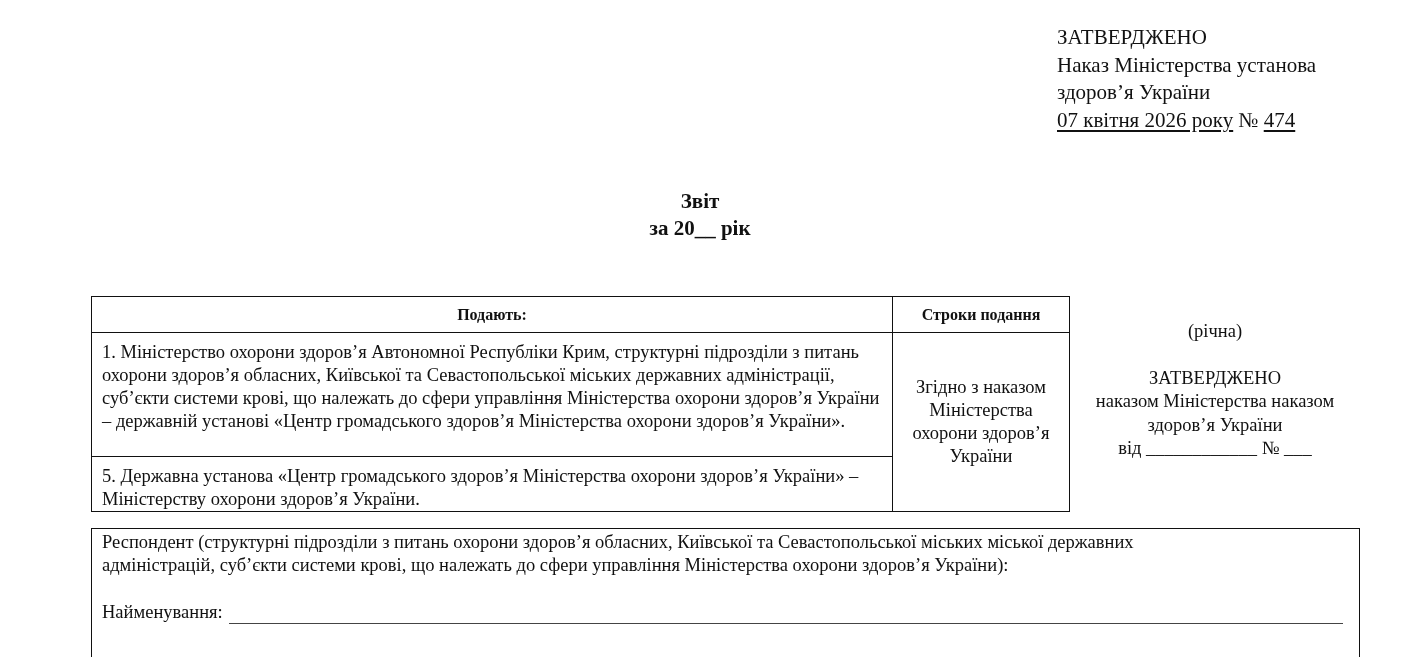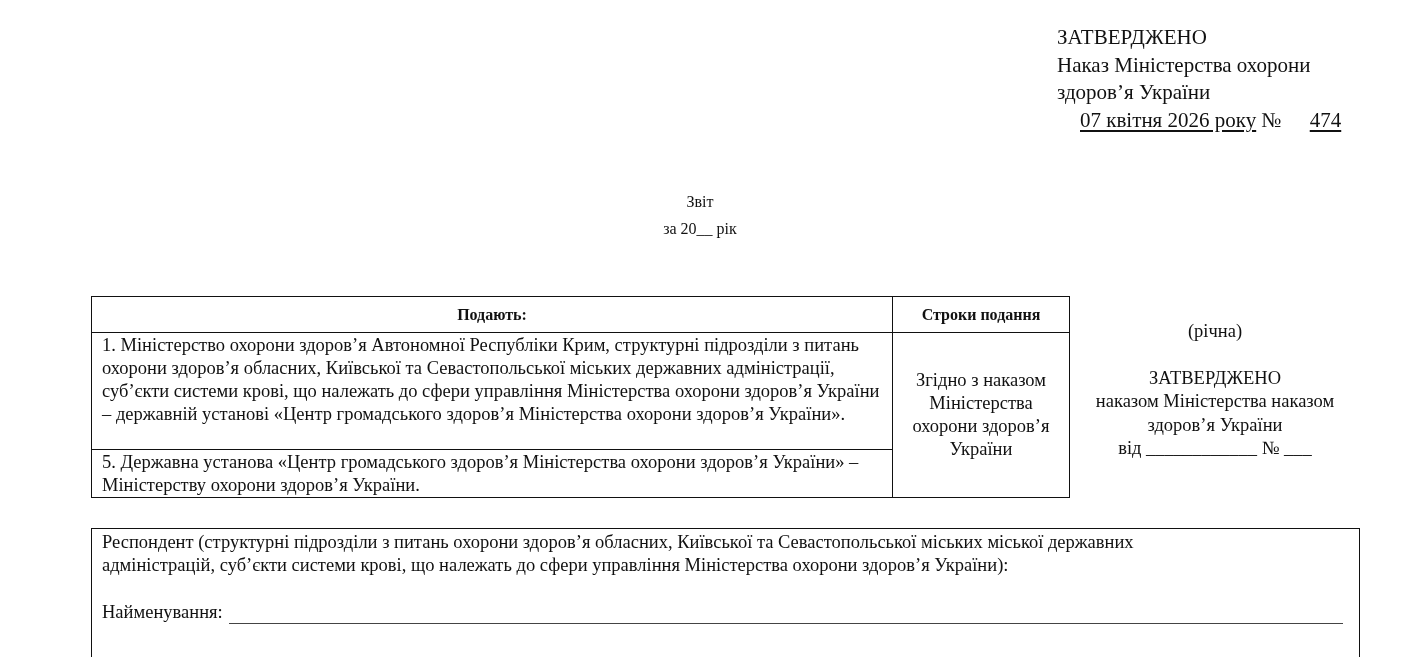--- a/index.html
+++ b/index.html
@@ -5,32 +5,32 @@
   html, body { margin: 0; padding: 0; }
   body {
     width: 1406px; height: 657px; overflow: hidden; background: #ffffff;
     font-family: "Liberation Serif", "DejaVu Serif", serif; color: #111111;
     position: relative;
   }
   .abs { position: absolute; }
   .approved-top {
     left: 1057px; top: 24px; font-size: 21px; line-height: 27.5px; white-space: nowrap;
   }
-  .approved-top .u { text-decoration: underline; text-underline-offset: 3px; margin-left: 23px; }
+  .approved-top .u { text-decoration: underline; text-underline-offset: 3px; }
   .title-block {
     left: 400px; width: 600px; top: 188px; text-align: center;
-    font-weight: normal; font-size: 16px; line-height: 27px;
+    font-weight: bold; font-size: 21px; line-height: 27px;
   }
   table.submit {
     position: absolute; left: 91px; top: 296px; width: 979px;
     border-collapse: collapse; font-size: 18.5px; line-height: 23px;
   }
   table.submit td, table.submit th { border: 1.5px solid #111; vertical-align: top; }
   table.submit th { font-weight: bold; text-align: center; height: 35px; padding: 0; vertical-align: middle; font-size: 16px;}
-  table.submit td.who { padding: 1px 10px 0 10px; }
+  table.submit td.who { padding: 8px 10px 0 10px; }
   table.submit td.term { width: 168px; text-align: center; vertical-align: middle; padding: 2px 4px; }
   .form-info {
     left: 1070px; width: 290px; top: 320px; text-align: center;
     font-size: 18.5px; line-height: 23.5px;
   }
   .form-info .fn { font-weight: bold; }
   .form-info .gap { height: 23px; }
   .respondent {
     left: 91px; top: 528px; width: 1269px; height: 140px;
     border: 1.5px solid #111; box-sizing: border-box;
@@ -38,21 +38,21 @@
   }
   .field-row { display: flex; align-items: flex-end; white-space: nowrap; margin-top: 24px; }
   .field-line { flex: 1; border-bottom: 1px solid #444; margin-left: 6px; height: 17px; margin-right: 6px; }
   .gap14 { height: 14px; }
 </style>
 </head>
 <body>
 
 <div class="abs approved-top">
   <div>ЗАТВЕРДЖЕНО</div>
-  <div>Наказ Міністерства охорони</div>
+  <div>Наказ Міністерства установа</div>
   <div>здоров’я України</div>
   <div>
     <span class="u">07 квітня 2026 року</span>
     <span>№</span>
     <span class="u">474</span>
   </div>
 </div>
 
 <div class="abs title-block">
   <div>Звіт</div>

